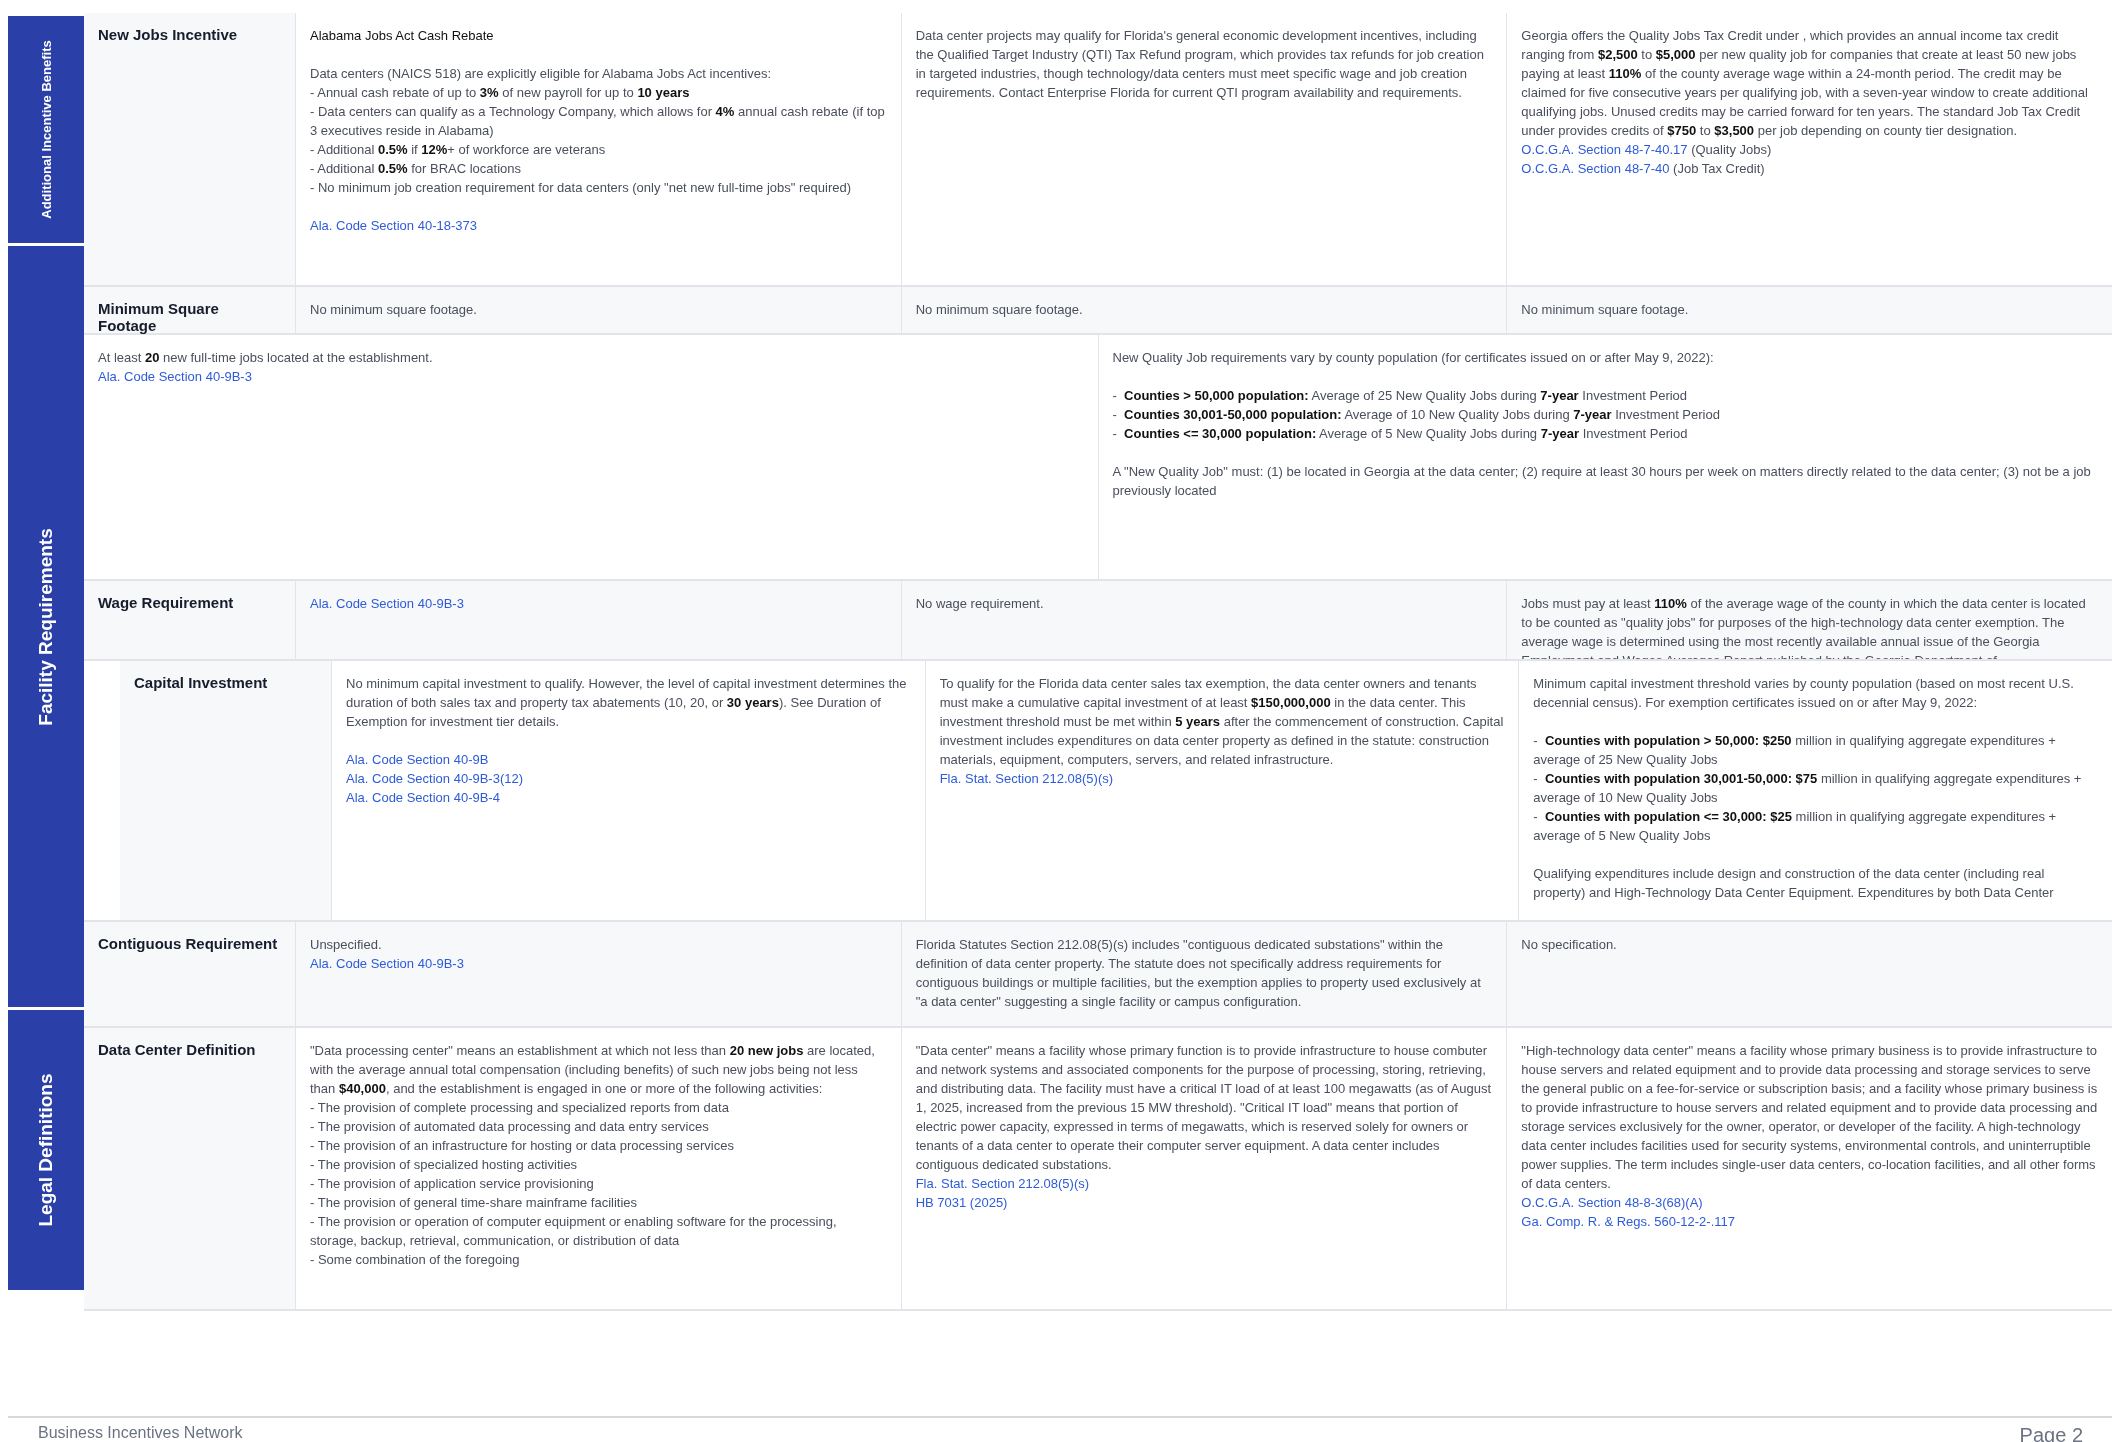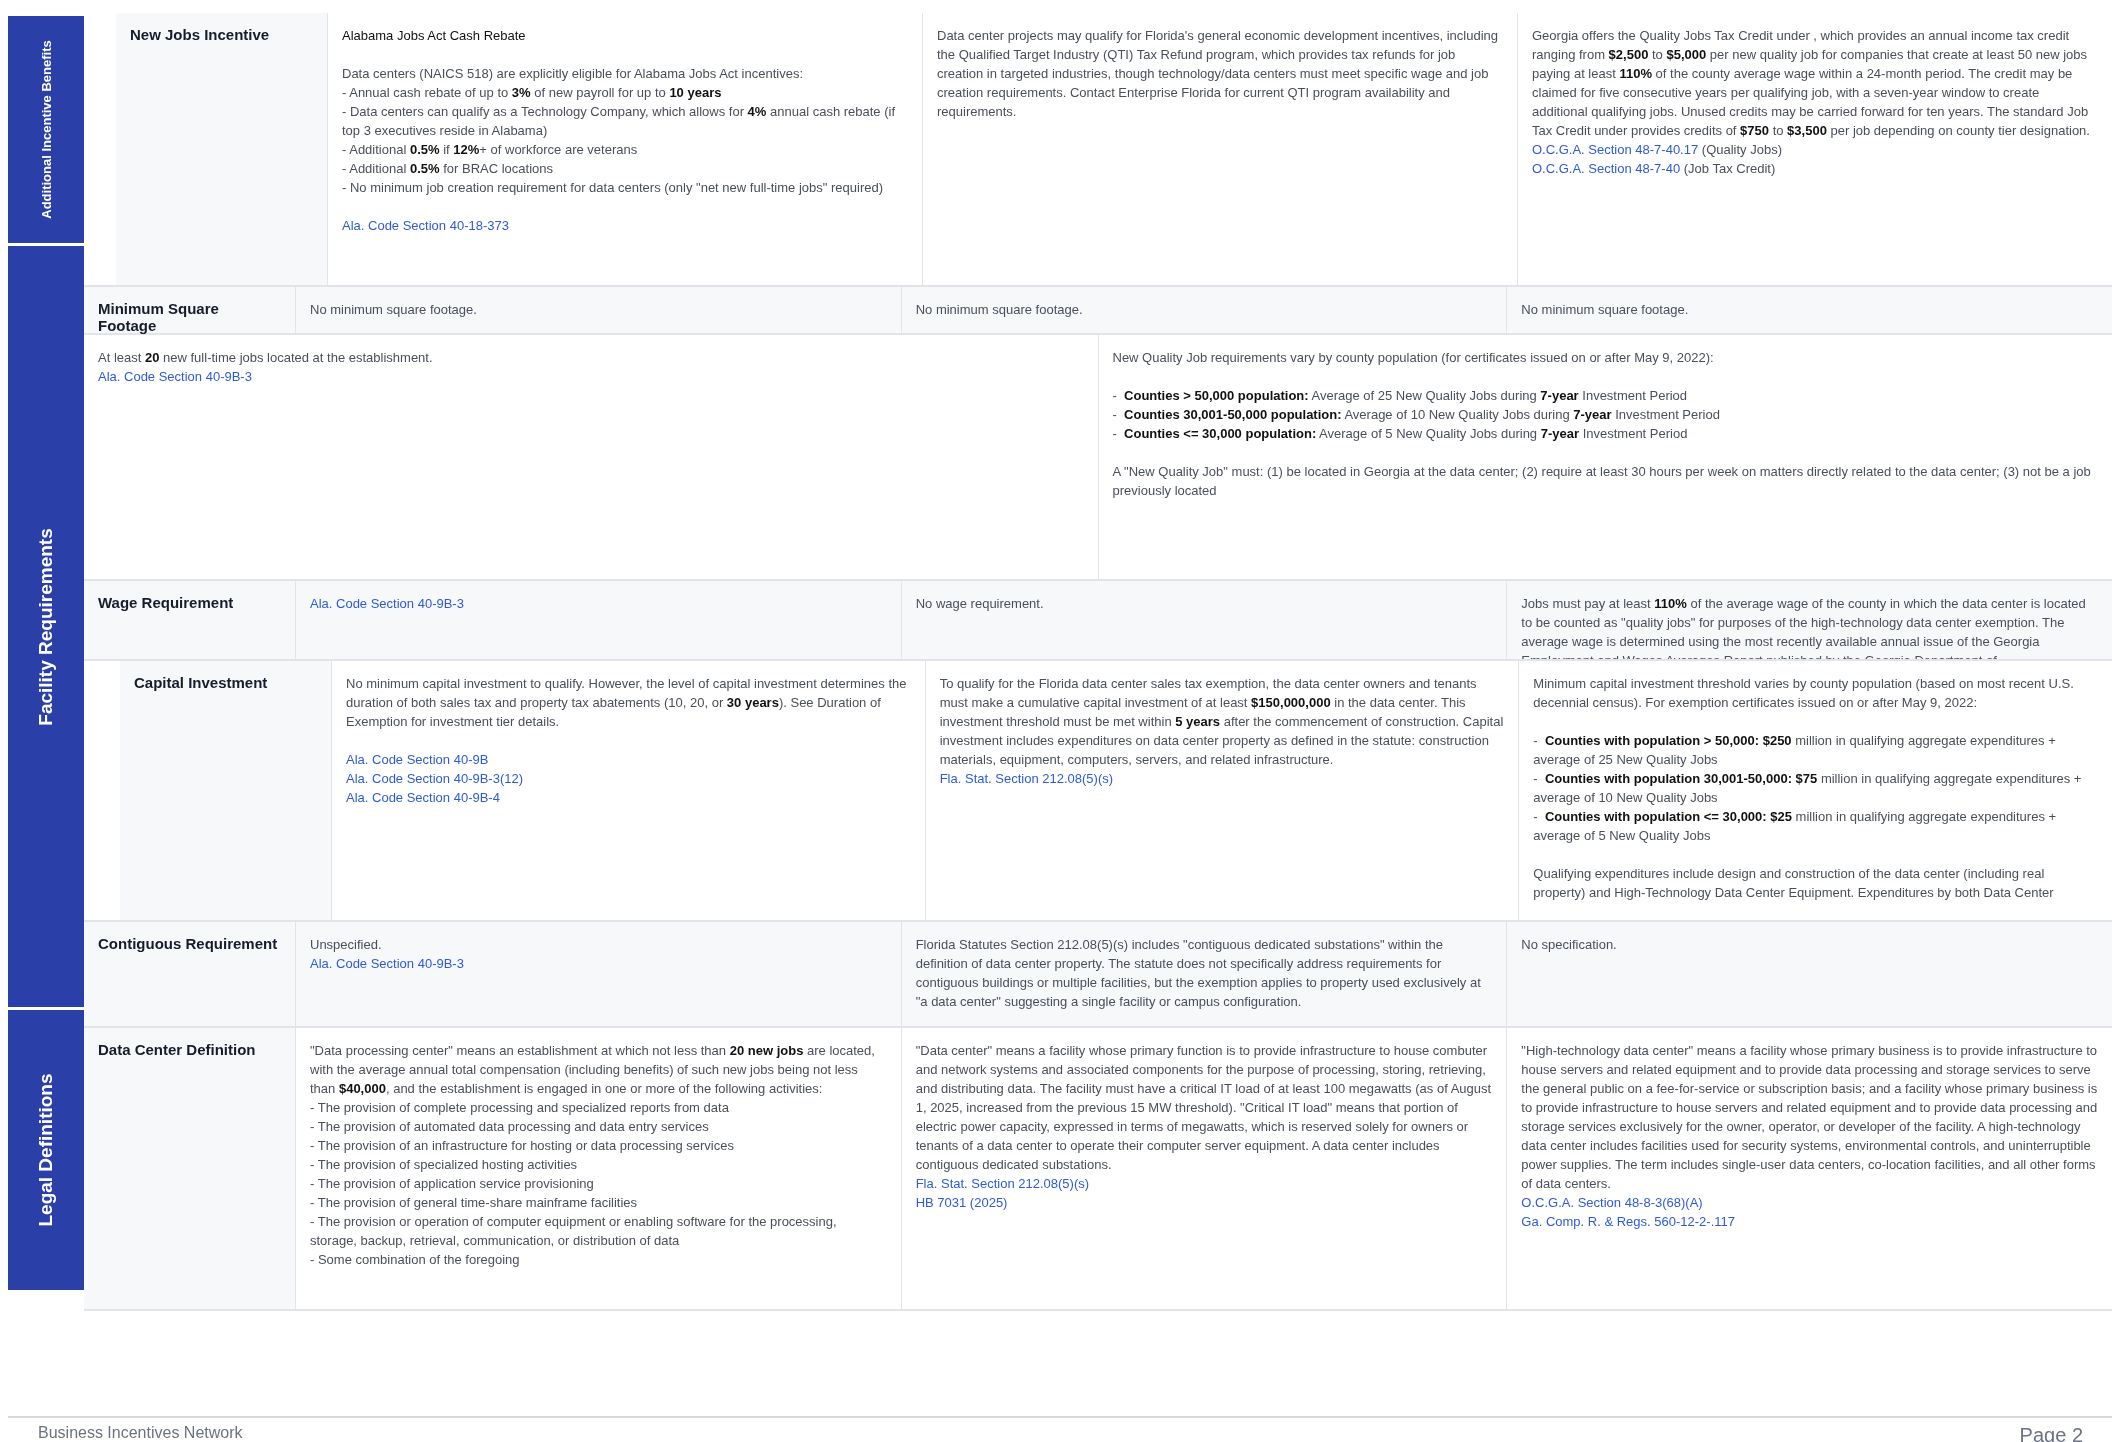--- a/index.html
+++ b/index.html
@@ -45,21 +45,21 @@
     </div>
     <div class="band" style="top:230px;height:764px;font-size:19px;">
       <span>Facility Requirements</span>
     </div>
     <div class="band" style="top:994px;height:283px;font-size:19px;">
       <span>Legal Definitions</span>
     </div>
 
     <div class="rows">
 
-      <div class="drow" style="height:274px;padding-left:32px;">
+      <div class="drow" style="height:274px;">
         <div class="cat">New Jobs Incentive</div>
         <div class="cell">
           <div class="title">Alabama Jobs Act Cash Rebate</div>
           <div>Data centers (NAICS 518) are explicitly eligible for Alabama Jobs Act incentives:</div>
           <div><span>-  Annual cash rebate of up to </span><b>3%</b><span> of new payroll for up to </span><b>10 years</b></div>
           <div><span>-  Data centers can qualify as a Technology Company, which allows for </span><b>4%</b><span> annual cash rebate (if top 3 executives reside in Alabama)</span></div>
           <div><span>-  Additional </span><b>0.5%</b><span> if </span><b>12%</b><span>+ of workforce are veterans</span></div>
           <div><span>-  Additional </span><b>0.5%</b><span> for BRAC locations</span></div>
           <div>-  No minimum job creation requirement for data centers (only "net new full-time jobs" required)</div>
           <div class="gap"></div>

